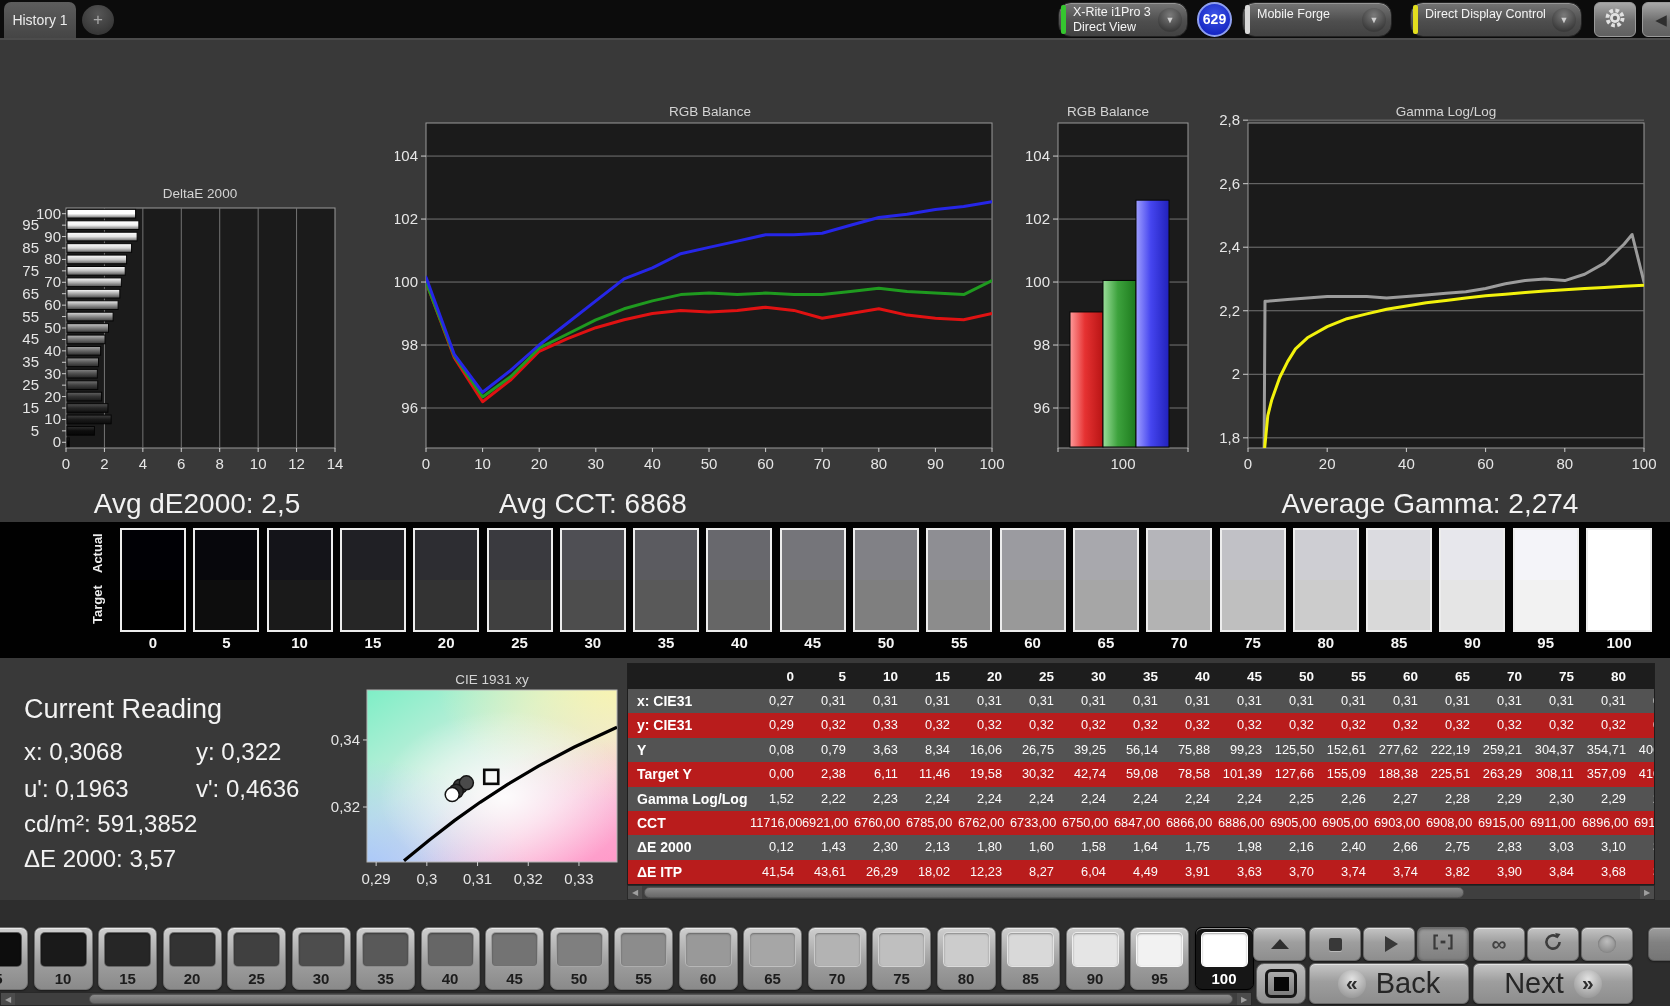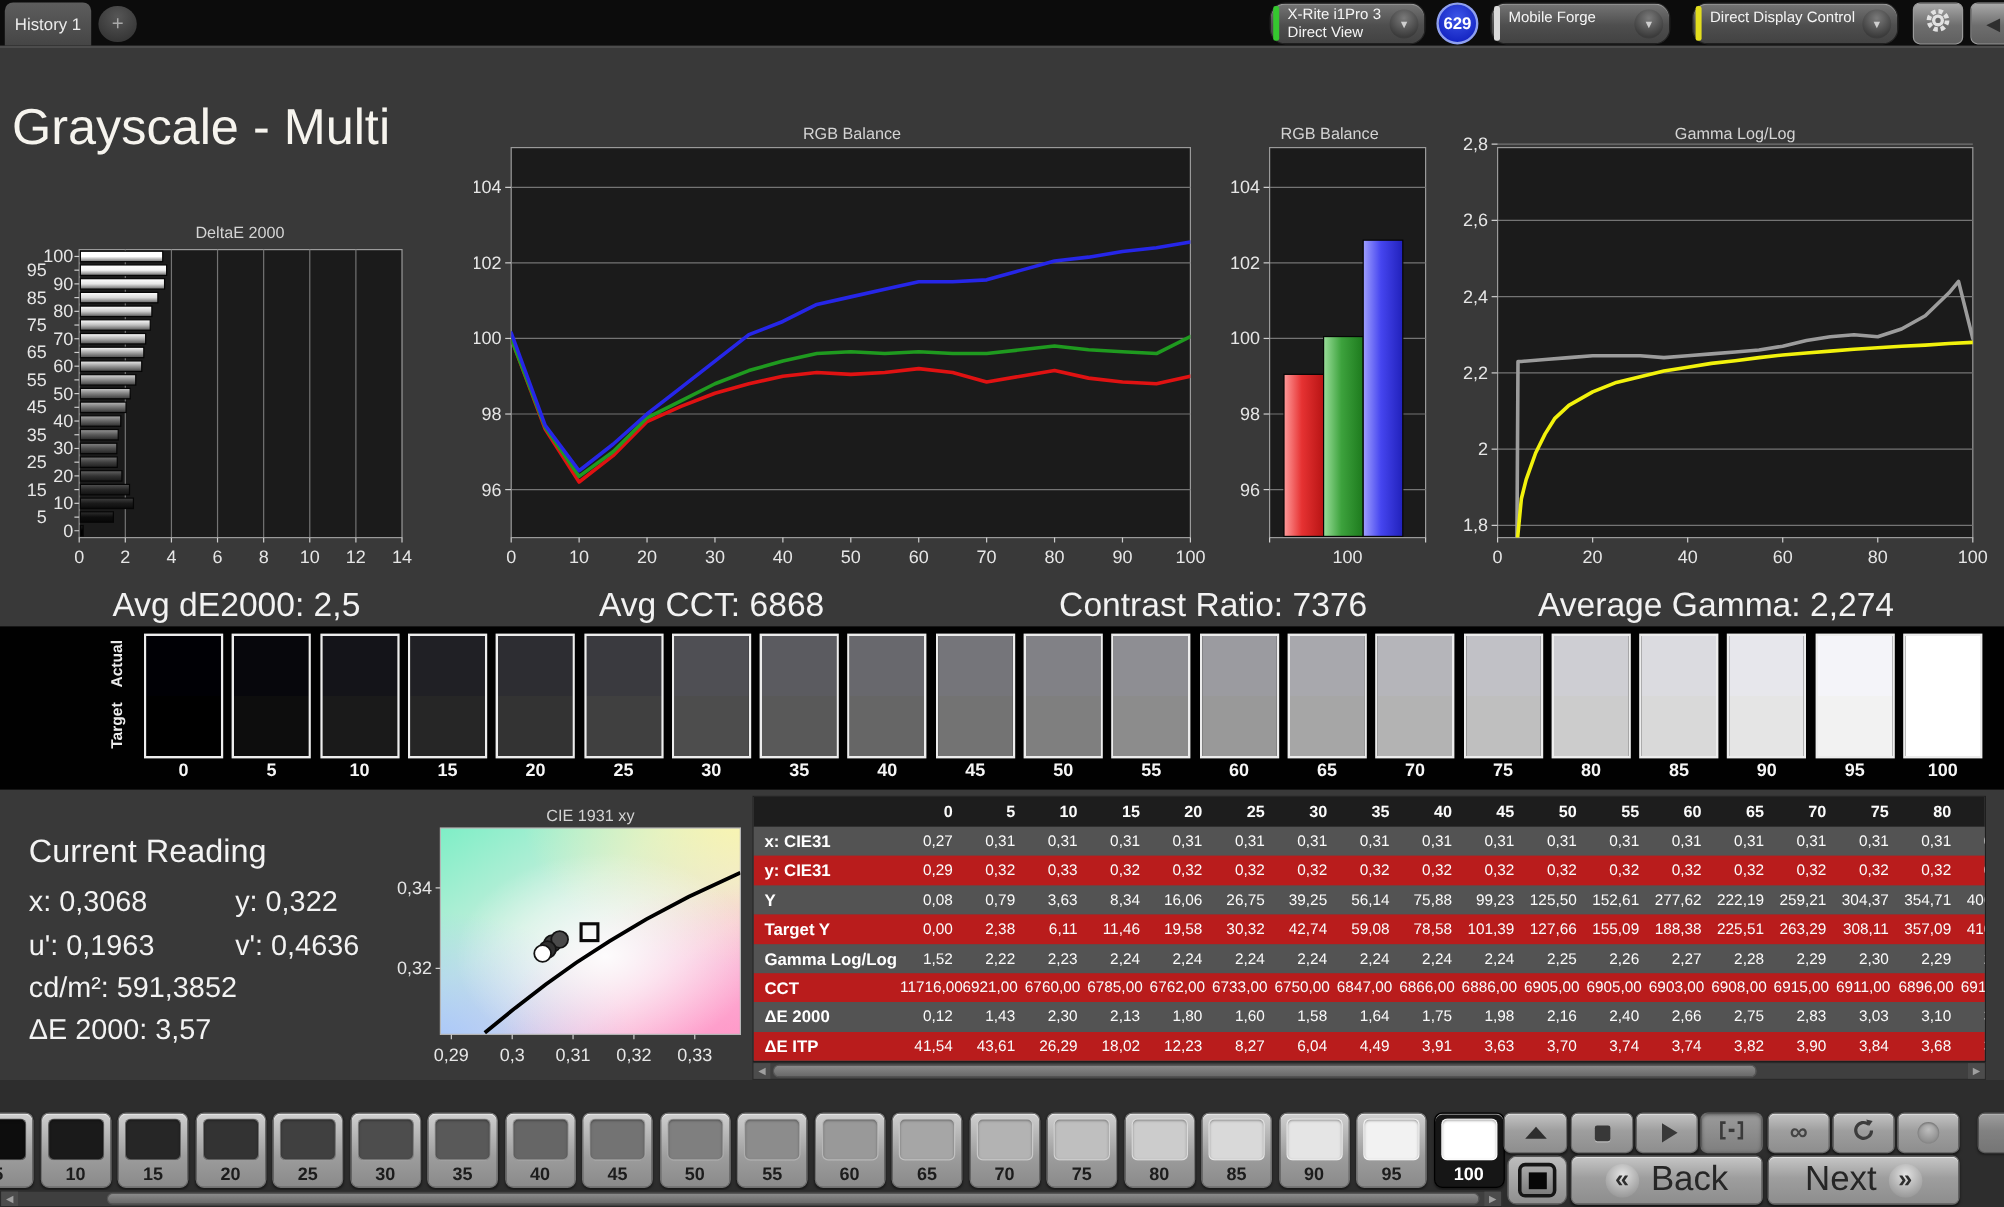--- a/index.html
+++ b/index.html
@@ -141,21 +141,20 @@
           <circle cx="12" cy="12" r="2.2" fill="#6a6a6a"></circle>
         </svg>
       </span>
     </div>
 
     <div class="sqbtn" style="left:1642px;width:38px;">
       <span style="color:#2e2e2e;font-size:15px;">◀</span>
     </div>
   </div>
 
-  <div class="pagetitle">Grayscale - Multi</div>
 
   <div class="ctitle" style="left:60px;width:280px;top:186px;">DeltaE 2000</div>
   <div class="ctitle" style="left:427px;width:566px;top:104px;">RGB Balance</div>
   <div class="ctitle" style="left:1023px;width:170px;top:104px;">RGB Balance</div>
   <div class="ctitle" style="left:1248px;width:396px;top:104px;">Gamma Log/Log</div>
 
   <svg id="deltae-svg" class="chartsvg" style="left:10px;top:178px;" width="350" height="300">
       <rect x="56" y="30" width="269" height="240" fill="#1b1b1b" stroke="#9a9a9a"></rect>
       <line x1="56" y1="270" x2="56" y2="274" stroke="#cfcfcf"></line>
       <text x="56" y="291" fill="#e6e6e6" font-size="15" text-anchor="middle">0</text>
@@ -479,21 +478,20 @@
       <line x1="439" y1="340" x2="439" y2="344" stroke="#cfcfcf"></line>
       <text x="439" y="361" fill="#e6e6e6" font-size="15" text-anchor="middle">100</text>
       <g clip-path="url(#gamma-svg-clip)">
         <polyline points="58.8,393.4 60.0,193.2 62.8,193.2 82.6,191.6 102.4,190.0 122.2,188.5 142.0,188.5 161.8,188.5 181.6,190.0 201.4,188.5 221.2,186.9 241.0,185.3 260.8,183.7 280.6,180.5 300.4,175.8 320.2,172.6 340.0,171.0 359.8,172.6 379.6,166.2 399.4,155.1 419.2,136.0 427.1,126.5 439.0,174.2" fill="none" stroke="#9c9c9c" stroke-width="3" stroke-linejoin="round" stroke-linecap="round"></polyline>
         <polyline points="55.7,393.4 58.8,348.9 62.8,307.6 66.8,291.7 74.7,269.5 82.6,253.6 90.5,240.9 102.4,229.8 122.2,218.6 142.0,210.7 161.8,205.9 181.6,201.2 201.4,198.0 221.2,194.8 241.0,192.6 260.8,190.0 280.6,187.8 300.4,186.2 320.2,184.6 340.0,183.1 359.8,181.8 379.6,180.5 399.4,179.6 419.2,178.3 439.0,177.3" fill="none" stroke="#f2f20c" stroke-width="3" stroke-linejoin="round" stroke-linecap="round"></polyline>
       </g>
     </svg>
 
   <div class="stat" style="left:197px;">Avg dE2000: 2,5</div>
   <div class="stat" style="left:593px;">Avg CCT: 6868</div>
-  <div class="stat" style="left:1011px;">Contrast Ratio: 7376</div>
   <div class="stat" style="left:1430px;">Average Gamma: 2,274</div>
 
   <div class="strip">
     <div class="vlab" style="top:6px;">Actual</div>
     <div class="vlab" style="top:58px;">Target</div>
     <div id="strip-swatches">
         <div class="gswatch" style="left: 120px;">
           <div class="half" style="background: rgb(0, 0, 5);"></div>
           <div class="half" style="background: rgb(0, 0, 0);"></div>
         </div>

